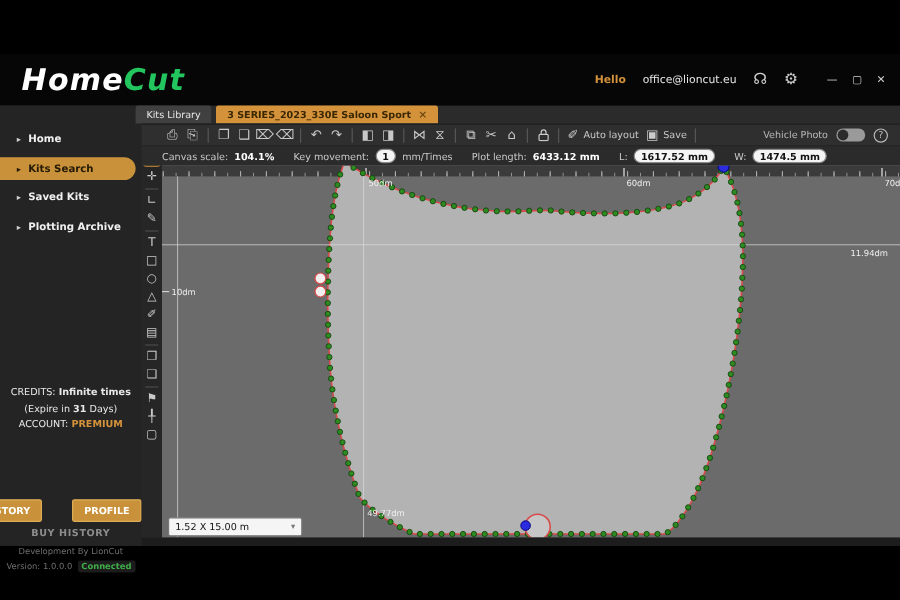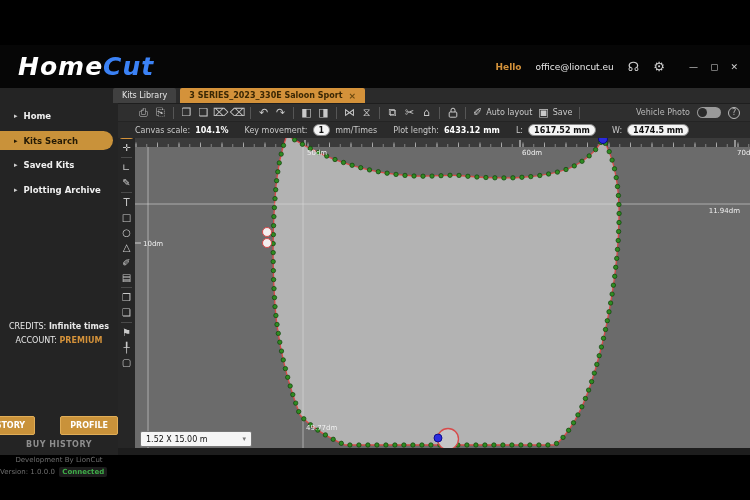--- a/index.html
+++ b/index.html
@@ -6,21 +6,21 @@
   html,body { width:750px; height:500px; background:#000; overflow:hidden;
               font-family:"DejaVu Sans", sans-serif; }
   .stage { position:relative; width:750px; height:500px; background:#000; }
   .window { position:absolute; left:0; top:45px; width:750px; height:410px; background:#2b2b2b; }
 
   
   .titlebar { position:absolute; left:0; top:0; right:0; height:43px; background:#060606;
               display:flex; align-items:center; }
   .logo { margin-left:18px; font-size:25px; font-weight:bold; font-style:italic; letter-spacing:1px; }
   .logo .lion { color:#ffffff; }
-  .logo .cut  { color:#3b82f6; }
+  .logo .cut  { color:#22c55e; }
   .titlebar-right { margin-left:auto; display:flex; align-items:center; gap:14px; margin-right:12px;
                     color:#cfcfcf; font-size:9px; }
   .greet { color:#d4923a; font-weight:bold;padding-left:23px; }
   .email { color:#e8e8e8; }
   .tb-ico { font-size:13px; color:#cfcfcf; }
   .winctl { display:flex; gap:12px; margin-left:10px; font-size:9px; color:#cfcfcf; }
   .winctl span { cursor:default; }
 
   
   .sidebar { position:absolute; left:0; top:43px; width:118px; bottom:0; background:#242424; }
@@ -34,21 +34,21 @@
   .credits { position:absolute; top:232px; left:0; right:0; text-align:center; color:#e8e8e8;
              font-size:8px; line-height:1.7; }
   .credits .gold { color:#d4923a; font-weight:bold; }
   .credits .b { font-weight:bold; }
   .btn-row { position:absolute; top:328px; left:0; right:0; display:flex; justify-content:flex-end; gap:25px; }
   .gold-btn { background:#c9923a; color:#ffffff; font-size:8px; font-weight:bold;
               padding:4px 9px; border-radius:2px; border:1px solid #e0ad57; }
   .buy { position:absolute; top:352px; left:0; right:0; text-align:center; color:#8d8d8d;
          font-size:8px; font-weight:bold; letter-spacing:.5px; }
   .devline { position:absolute; top:368px; left:0; right:0; text-align:center; color:#6f6f6f; font-size:7px; }
-  .verline { position:absolute; top:380px; left:0; right:0; text-align:left; color:#6f6f6f; font-size:7px; }
+  .verline { position:absolute; top:380px; left:0; right:0; text-align:center; color:#6f6f6f; font-size:7px; }
   .verline .conn { color:#3fae49; font-weight:bold; background:#1c1c1c; padding:1px 3px; border-radius:2px; }
 
   
   .palette { position:absolute; left:118px; top:43px; width:17px; bottom:7px; background:#262626;
              display:flex; flex-direction:column; align-items:center; padding-top:37px; }
   .ptool { width:15px; height:14px; display:flex; align-items:center; justify-content:center;
            color:#c9c9c9; font-size:10px; margin-bottom:1px; }
   .ptool.active { border:1px solid #d4923a; border-radius:3px; background:#3a3325; color:#f0e6d0; }
   .pdiv { width:11px; height:1px; background:#4a4a4a; margin:2px 0; }
 
@@ -127,20 +127,21 @@
             <span class="arr">▸</span>
             <span>Saved Kits</span>
           </div>
           <div class="nav-item">
             <span class="arr">▸</span>
             <span>Plotting Archive</span>
           </div>
         </div>
       <div class="credits">
         <div><span>CREDITS:</span>&nbsp;<span class="b">Infinite times</span></div>
+        <div><span>(Expire in </span><span class="b">31</span><span> Days)</span></div>
         <div><span>ACCOUNT:</span>&nbsp;<span class="gold">PREMIUM</span></div>
       </div>
       <div class="btn-row">
         <span class="gold-btn">HISTORY</span>
         <span class="gold-btn">PROFILE</span>
       </div>
       <div class="buy">BUY HISTORY</div>
       <div class="devline">Development By LionCut</div>
       <div class="verline">
         <span>Version:</span>&nbsp;<span>1.0.0.0</span>&nbsp;

